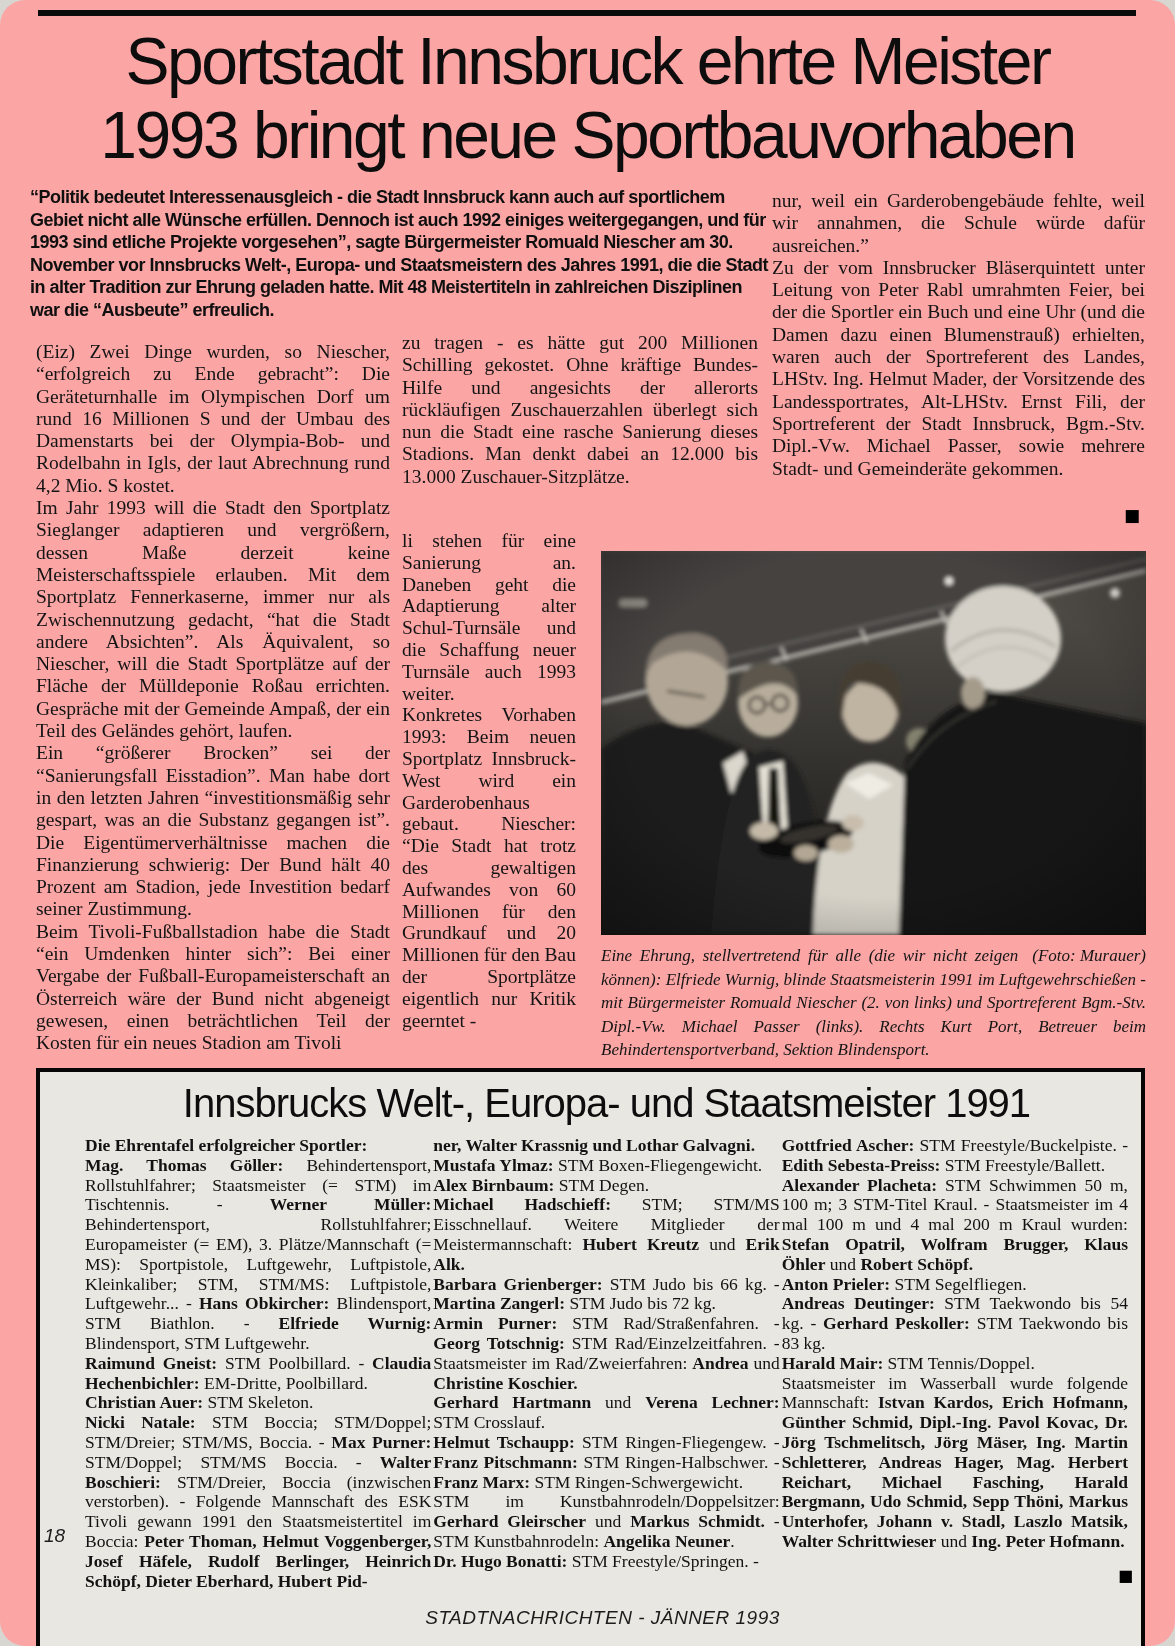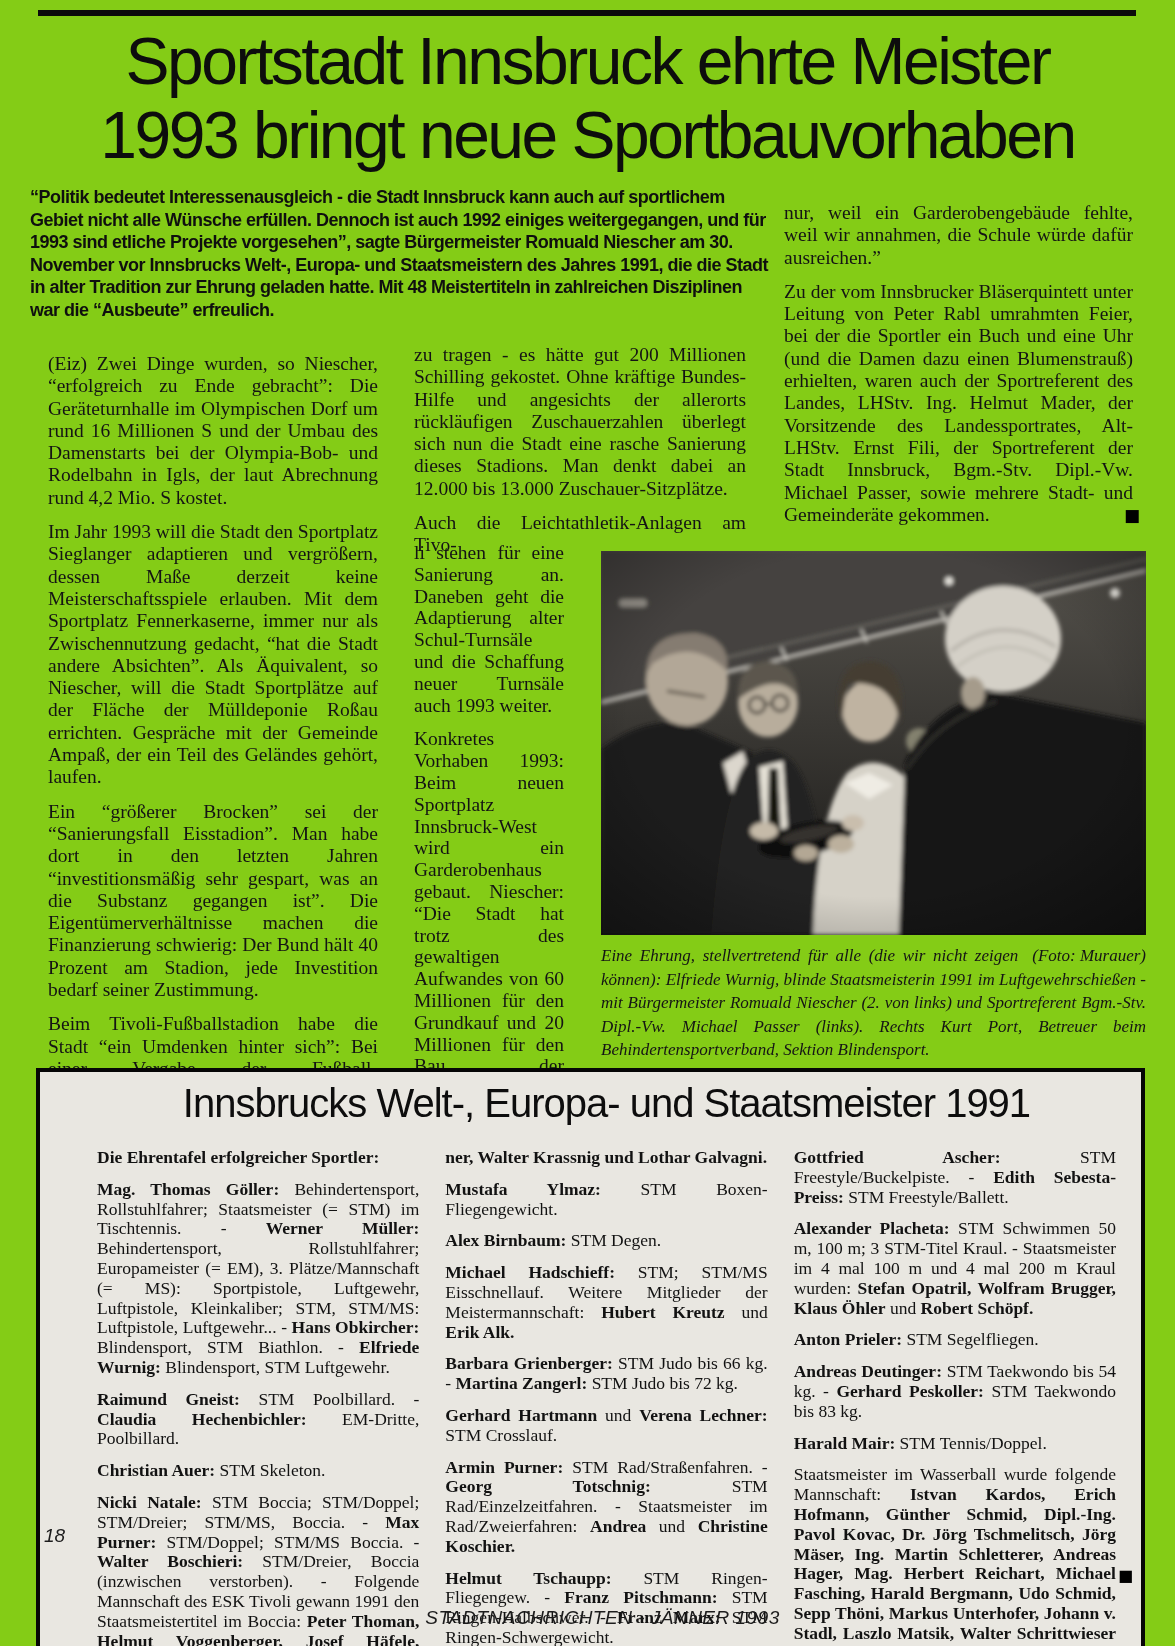--- a/index.html
+++ b/index.html
@@ -1,34 +1,34 @@
 <!DOCTYPE html>
 <html lang="de"><head>
 <meta charset="utf-8">
 <style>
   html,body{margin:0;padding:0;background:#d8d6d1;}
   .page{
     position:relative;width:1175px;height:1646px;margin:0 auto;
-    background:#84cc16;overflow:hidden;color:#111;
+    background:#fca5a5;overflow:hidden;color:#111;border-radius:25px;
   }
   [data-name]{box-sizing:border-box;}
   .top-rule{position:absolute;left:38px;top:10px;width:1098px;height:6px;background:#0b0b0b;}
   .headline{
     position:absolute;left:28px;top:24px;width:1119px;margin:0;
     font-family:"Liberation Sans",sans-serif;font-weight:400;
     font-size:66px;line-height:74px;letter-spacing:-2.5px;
     text-align:center;color:#0d0d0d;white-space:nowrap;
   }
   .lead{
     position:absolute;left:30px;top:186px;width:742px;margin:0;
     font-family:"Liberation Sans",sans-serif;font-weight:bold;
     font-size:18px;line-height:22.5px;letter-spacing:-0.5px;
     color:#0f0f0f;
   }
-  .serif p{margin:12px;text-align:justify;}
+  .serif p{margin:0;text-align:justify;}
   .serif p b{font-weight:bold;}
   .bodycol{
     position:absolute;font-family:"Liberation Serif",serif;
     font-size:19.5px;line-height:22.3px;color:#141414;
   }
   .col1{left:36px;top:341px;width:354px;}
   .col2w{left:402px;top:332px;width:356px;}
   .col2n{left:402px;top:530px;width:174px;line-height:21.8px;}
   .col3{left:772px;top:190px;width:373px;}
   .endmark-article{position:absolute;left:1124px;top:505px;font-size:17px;color:#000;
@@ -79,21 +79,20 @@
   <p class="lead" data-name="lead-paragraph">“Politik bedeutet Interessenausgleich - die Stadt Innsbruck kann auch auf sportlichem Gebiet nicht alle Wünsche erfüllen. Dennoch ist auch 1992 einiges weitergegangen, und für 1993 sind etliche Projekte vorgesehen”, sagte Bürgermeister Romuald Niescher am 30. November vor Innsbrucks Welt-, Europa- und Staatsmeistern des Jahres 1991, die die Stadt in alter Tradition zur Ehrung geladen hatte. Mit 48 Meistertiteln in zahlreichen Disziplinen war die “Ausbeute” erfreulich.</p>
 
   <div class="bodycol serif col1" data-name="article-column-left">
       <p data-name="paragraph"><span>(Eiz) Zwei Dinge wurden, so Niescher, “erfolgreich zu Ende gebracht”: Die Geräteturnhalle im Olympischen Dorf um rund 16 Millionen S und der Umbau des Damenstarts bei der Olympia-Bob- und Rodelbahn in Igls, der laut Abrechnung rund 4,2 Mio. S kostet.</span></p>
       <p data-name="paragraph"><span>Im Jahr 1993 will die Stadt den Sportplatz Sieglanger adaptieren und vergrößern, dessen Maße derzeit keine Meisterschaftsspiele erlauben. Mit dem Sportplatz Fennerkaserne, immer nur als Zwischennutzung gedacht, “hat die Stadt andere Absichten”. Als Äquivalent, so Niescher, will die Stadt Sportplätze auf der Fläche der Mülldeponie Roßau errichten. Gespräche mit der Gemeinde Ampaß, der ein Teil des Geländes gehört, laufen.</span></p>
       <p data-name="paragraph"><span>Ein “größerer Brocken” sei der “Sanierungsfall Eisstadion”. Man habe dort in den letzten Jahren “investitionsmäßig sehr gespart, was an die Substanz gegangen ist”. Die Eigentümerverhältnisse machen die Finanzierung schwierig: Der Bund hält 40 Prozent am Stadion, jede Investition bedarf seiner Zustimmung.</span></p>
       <p data-name="paragraph"><span>Beim Tivoli-Fußballstadion habe die Stadt “ein Umdenken hinter sich”: Bei einer Vergabe der Fußball-Europameisterschaft an Österreich wäre der Bund nicht abgeneigt gewesen, einen beträchtlichen Teil der Kosten für ein neues Stadion am Tivoli</span></p>
     </div>
   <div class="bodycol serif col2w" data-name="article-column-middle-wide">
       <p data-name="paragraph"><span>zu tragen - es hätte gut 200 Millionen Schilling gekostet. Ohne kräftige Bundes-Hilfe und angesichts der allerorts rückläufigen Zuschauerzahlen überlegt sich nun die Stadt eine rasche Sanierung dieses Stadions. Man denkt dabei an 12.000 bis 13.000 Zuschauer-Sitzplätze.</span></p>
-      <p data-name="paragraph"><span>Auch die Leichtathletik-Anlagen am Tivo-</span></p>
     </div>
   <div class="bodycol serif col2n" data-name="article-column-middle-narrow">
       <p data-name="paragraph"><span>li stehen für eine Sanierung an. Daneben geht die Adaptierung alter Schul-Turnsäle und die Schaffung neuer Turnsäle auch 1993 weiter.</span></p>
       <p data-name="paragraph"><span>Konkretes Vorhaben 1993: Beim neuen Sportplatz Innsbruck-West wird ein Garderobenhaus gebaut. Niescher: “Die Stadt hat trotz des gewaltigen Aufwandes von 60 Millionen für den Grundkauf und 20 Millionen für den Bau der Sportplätze eigentlich nur Kritik geerntet -</span></p>
     </div>
   <div class="bodycol serif col3" data-name="article-column-right">
       <p data-name="paragraph"><span>nur, weil ein Garderobengebäude fehlte, weil wir annahmen, die Schule würde dafür ausreichen.”</span></p>
       <p data-name="paragraph"><span>Zu der vom Innsbrucker Bläserquintett unter Leitung von Peter Rabl umrahmten Feier, bei der die Sportler ein Buch und eine Uhr (und die Damen dazu einen Blumenstrauß) erhielten, waren auch der Sportreferent des Landes, LHStv. Ing. Helmut Mader, der Vorsitzende des Landessportrates, Alt-LHStv. Ernst Fili, der Sportreferent der Stadt Innsbruck, Bgm.-Stv. Dipl.-Vw. Michael Passer, sowie mehrere Stadt- und Gemeinderäte gekommen.</span></p>
     </div>
 
@@ -190,22 +189,22 @@
           <p data-name="paragraph"><b>Raimund Gneist:</b><span> STM Poolbillard. - </span><b>Claudia Hechenbichler:</b><span> EM-Dritte, Poolbillard.</span></p>
           <p data-name="paragraph"><b>Christian Auer:</b><span> STM Skeleton.</span></p>
           <p data-name="paragraph"><b>Nicki Natale:</b><span> STM Boccia; STM/Doppel; STM/Dreier; STM/MS, Boccia. - </span><b>Max Purner:</b><span> STM/Doppel; STM/MS Boccia. - </span><b>Walter Boschieri:</b><span> STM/Dreier, Boccia (inzwischen verstorben). - Folgende Mannschaft des ESK Tivoli gewann 1991 den Staatsmeistertitel im Boccia: </span><b>Peter Thoman, Helmut Voggenberger, Josef Häfele, Rudolf Berlinger, Heinrich Schöpf, Dieter Eberhard, Hubert Pid-</b></p>
         </div>
       <div class="bcol serif" data-name="honor-box-column-2">
           <p data-name="paragraph"><b>ner, Walter Krassnig und Lothar Galvagni.</b></p>
           <p data-name="paragraph"><b>Mustafa Ylmaz:</b><span> STM Boxen-Fliegengewicht.</span></p>
           <p data-name="paragraph"><b>Alex Birnbaum:</b><span> STM Degen.</span></p>
           <p data-name="paragraph"><b>Michael Hadschieff:</b><span> STM; STM/MS Eisschnellauf. Weitere Mitglieder der Meistermannschaft: </span><b>Hubert Kreutz</b><span> und </span><b>Erik Alk.</b></p>
           <p data-name="paragraph"><b>Barbara Grienberger:</b><span> STM Judo bis 66 kg. - </span><b>Martina Zangerl:</b><span> STM Judo bis 72 kg.</span></p>
+          <p data-name="paragraph"><b>Armin Purner:</b><span> STM Rad/Straßenfahren. - </span><b>Georg Totschnig:</b><span> STM Rad/Einzelzeitfahren. - Staatsmeister im Rad/Zweierfahren: </span><b>Andrea</b><span> und </span><b>Christine Koschier.</b></p>
           <p data-name="paragraph"><b>Gerhard Hartmann</b><span> und </span><b>Verena Lechner:</b><span> STM Crosslauf.</span></p>
-          <p data-name="paragraph"><b>Armin Purner:</b><span> STM Rad/Straßenfahren. - </span><b>Georg Totschnig:</b><span> STM Rad/Einzelzeitfahren. - Staatsmeister im Rad/Zweierfahren: </span><b>Andrea</b><span> und </span><b>Christine Koschier.</b></p>
           <p data-name="paragraph"><b>Helmut Tschaupp:</b><span> STM Ringen-Fliegengew. - </span><b>Franz Pitschmann:</b><span> STM Ringen-Halbschwer. - </span><b>Franz Marx:</b><span> STM Ringen-Schwergewicht.</span></p>
           <p data-name="paragraph"><span>STM im Kunstbahnrodeln/Doppelsitzer: </span><b>Gerhard Gleirscher</b><span> und </span><b>Markus Schmidt.</b><span> - STM Kunstbahnrodeln: </span><b>Angelika Neuner</b><span>.</span></p>
           <p data-name="paragraph"><b>Dr. Hugo Bonatti:</b><span> STM Freestyle/Springen. -</span></p>
         </div>
       <div class="bcol serif" data-name="honor-box-column-3">
           <p data-name="paragraph"><b>Gottfried Ascher:</b><span> STM Freestyle/Buckelpiste. - </span><b>Edith Sebesta-Preiss:</b><span> STM Freestyle/Ballett.</span></p>
           <p data-name="paragraph"><b>Alexander Placheta:</b><span> STM Schwimmen 50 m, 100 m; 3 STM-Titel Kraul. - Staatsmeister im 4 mal 100 m und 4 mal 200 m Kraul wurden: </span><b>Stefan Opatril, Wolfram Brugger, Klaus Öhler</b><span> und </span><b>Robert Schöpf.</b></p>
           <p data-name="paragraph"><b>Anton Prieler:</b><span> STM Segelfliegen.</span></p>
           <p data-name="paragraph"><b>Andreas Deutinger:</b><span> STM Taekwondo bis 54 kg. - </span><b>Gerhard Peskoller:</b><span> STM Taekwondo bis 83 kg.</span></p>
           <p data-name="paragraph"><b>Harald Mair:</b><span> STM Tennis/Doppel.</span></p>

